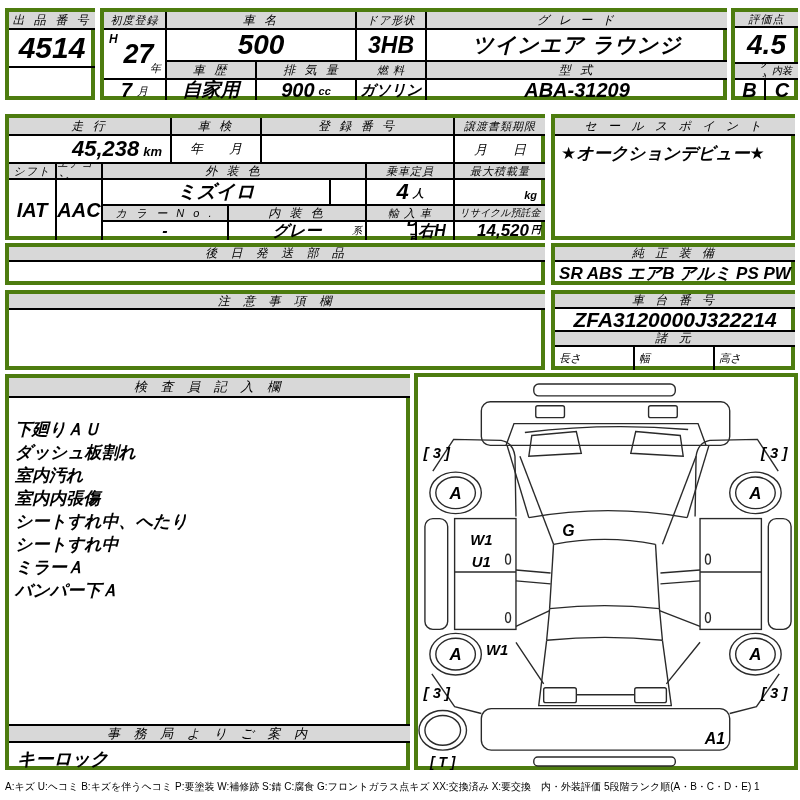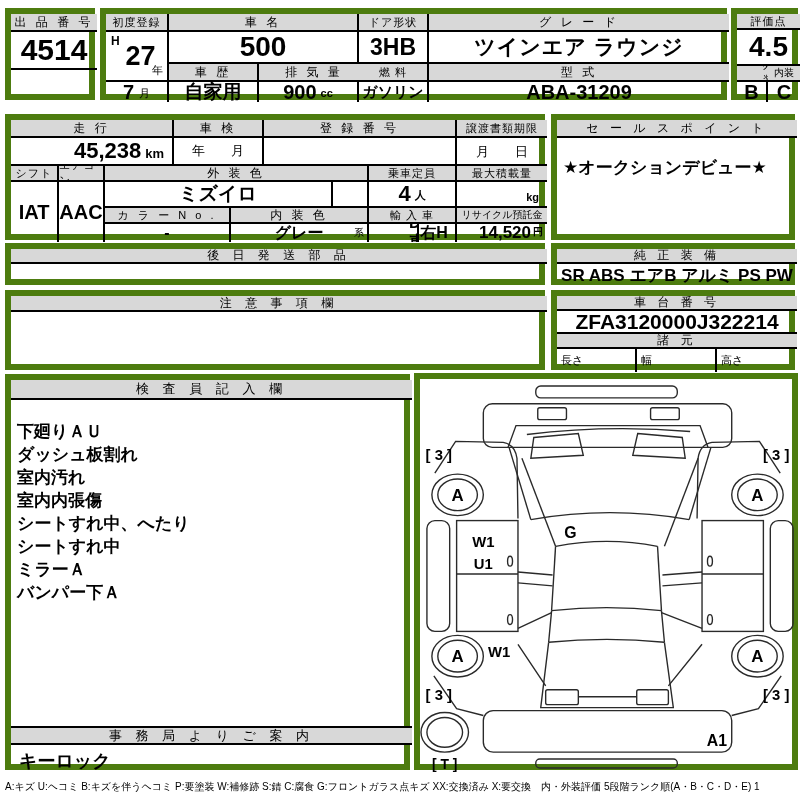--- a/index.html
+++ b/index.html
@@ -1,19 +1,19 @@
 <!DOCTYPE html>
 <html><head>
 <meta charset="utf-8">
 <style>
   html,body{margin:0;padding:0;background:#fff;}
   body{font-family:"Liberation Sans","DejaVu Sans",sans-serif;color:#000;}
   #sheet{position:relative;width:800px;height:800px;background:#fff;overflow:hidden;}
   .abs{position:absolute;box-sizing:border-box;}
-  .box{position:absolute;box-sizing:border-box;border:6px solid #4d7c0f;background:#fff;}
+  .box{position:absolute;box-sizing:border-box;border:4px solid #4d7c0f;background:#fff;font-style:italic;}
   .cell{position:absolute;box-sizing:border-box;display:flex;align-items:center;justify-content:center;overflow:hidden;}
   .br{border-right:2px solid #000;}
   .bb{border-bottom:2px solid #000;}
   .bt{border-top:2px solid #000;}
   .hdr{background:#d8d8d8;font-size:12px;letter-spacing:3px;font-weight:normal;}
   .hdr.sm{font-size:11px;letter-spacing:1px;}
   .hdr.xs{font-size:10px;letter-spacing:0;}
   .val{font-weight:bold;}
   .unit{font-weight:bold;font-size:11px;margin-left:4px;align-self:flex-end;padding-bottom:3px;}
   .right{justify-content:flex-end;padding-right:8px;}
@@ -120,21 +120,21 @@
     <div class="cell val br" style="left:360px;top:104px;width:44px;height:18px;font-size:16px;padding-left:46px;">D車</div>
     <div class="cell val br" style="left:402px;top:104px;width:44px;height:18px;font-size:16px;">右H</div>
     <div class="cell right" style="left:446px;top:104px;width:90px;height:18px;padding-right:4px;">
       <span class="val" style="font-size:17px;">14,520</span>
       <span class="unit" style="font-size:10px;margin-left:2px;">円</span>
     </div>
   </div>
 
   <div class="box" style="left:551px;top:114px;width:244px;height:126px;">
     <div class="cell hdr bb" style="left:0;top:0;width:240px;height:18px;letter-spacing:4px;">セ ー ル ス ポ イ ン ト</div>
-    <div class="abs val" style="left:6px;top:36px;width:230px;font-size:17px;">★オークションデビュー★</div>
+    <div class="abs val" style="left:6px;top:24px;width:230px;font-size:17px;">★オークションデビュー★</div>
   </div>
 
   <div class="box" style="left:5px;top:243px;width:540px;height:42px;">
     <div class="cell hdr bb" style="left:0;top:0;width:536px;height:15px;letter-spacing:5px;">後 日 発 送 部 品</div>
     <div class="cell" style="left:0;top:15px;width:536px;height:23px;"></div>
   </div>
 
   <div class="box" style="left:551px;top:243px;width:244px;height:42px;">
     <div class="cell hdr bb" style="left:0;top:0;width:240px;height:15px;letter-spacing:4px;">純 正 装 備</div>
     <div class="cell val" style="left:0;top:15px;width:240px;height:23px;font-size:17px;">SR ABS エアB アルミ PS PW</div>

